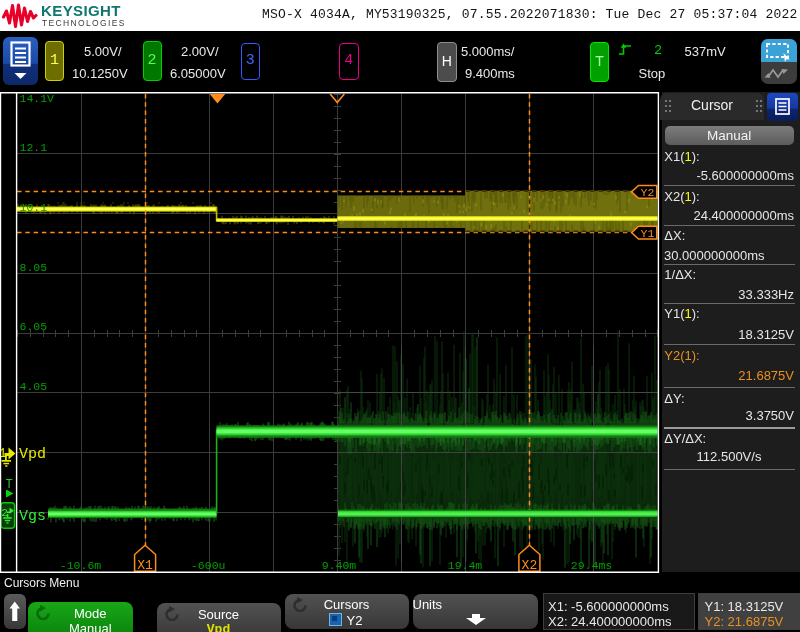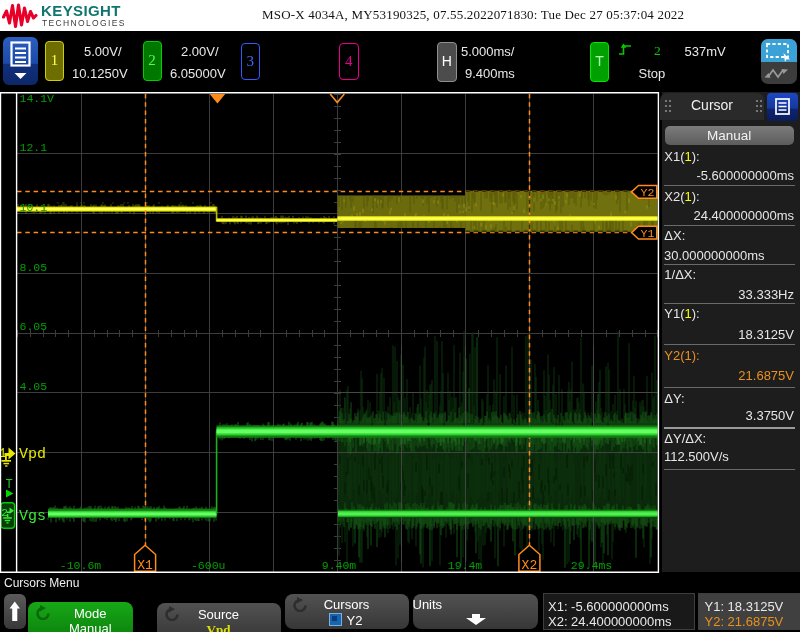--- a/index.html
+++ b/index.html
@@ -1,16 +1,16 @@
 <!DOCTYPE html>
 <html><head><meta charset="utf-8"><style>
 html,body{margin:0;padding:0;width:800px;height:632px;background:#000;overflow:hidden}
 body{font-family:"Liberation Sans",sans-serif;position:relative}
 .abs{position:absolute}
-.mono{font-family:Liberation Serif, serif}
+.mono{font-family:Liberation Mono, monospace}
 .wt{color:#e8e8e8}
 </style></head><body>
 
 <div class="abs" style="left:0;top:0;width:800px;height:31px;background:#fff">
   <svg class="abs" style="left:2px;top:2px" width="37" height="27" viewBox="0 0 37 27">
     <path d="M1.5 15 L4.5 9 L7.5 21 L10.5 3.5 L13.5 24.5 L16.5 3 L19.5 23 L22.5 6 L25.5 19.5 L28.5 9.5 L31.5 16 L34 13.5" fill="none" stroke="#e90029" stroke-width="3.1" stroke-linejoin="round" stroke-linecap="round"></path>
   </svg>
   <div class="abs" style="left:41px;top:2px;font-size:15px;font-weight:bold;color:#0f766e;letter-spacing:.4px">KEYSIGHT</div>
   <div class="abs" style="left:42px;top:18px;font-size:8.5px;color:#3c3c3c;letter-spacing:1.35px">TECHNOLOGIES</div>
   <div class="abs mono" style="left:262px;top:7px;font-size:13px;letter-spacing:0.19px;color:#141414;white-space:pre">MSO-X 4034A, MY53190325, 07.55.2022071830: Tue Dec 27 05:37:04 2022</div>
@@ -193,21 +193,21 @@
 <div class="abs" style="left:664.3px;top:305.7px;font-size:13px;color:#e6e6e6">Y1(<span style="color:#ffff00">1</span>):</div>
 <div class="abs" style="left:664px;top:326.5px;width:130px;text-align:right;font-size:13px;color:#e6e6e6">18.3125V</div>
 <div class="abs" style="left:663.5px;top:343.5px;width:131px;height:1px;background:#6a6a6a"></div>
 <div class="abs" style="left:664.3px;top:347.5px;font-size:13px;color:#e89020">Y2(<span style="color:#e89020">1</span>):</div>
 <div class="abs" style="left:664px;top:367.7px;width:130px;text-align:right;font-size:13px;color:#e89020">21.6875V</div>
 <div class="abs" style="left:663.5px;top:386.5px;width:131px;height:1px;background:#6a6a6a"></div>
 <div class="abs" style="left:664.3px;top:391.0px;font-size:13px;color:#e6e6e6">ΔY:</div>
 <div class="abs" style="left:664px;top:407.7px;width:130px;text-align:right;font-size:13px;color:#e6e6e6">3.3750V</div>
 <div class="abs" style="left:663.5px;top:427.0px;width:131px;height:2px;background:#9a9a9a"></div>
 <div class="abs" style="left:664.3px;top:431.0px;font-size:13px;color:#e6e6e6">ΔY/ΔX:</div>
-<div class="abs" style="left:664px;top:448.7px;width:130px;text-align:left;font-size:13px;color:#e6e6e6">112.500V/s</div>
+<div class="abs" style="left:664px;top:448.7px;width:130px;text-align:center;font-size:13px;color:#e6e6e6">112.500V/s</div>
 <div class="abs" style="left:663.5px;top:468.5px;width:131px;height:1px;background:#6a6a6a"></div>
 <div class="abs" style="left:0;top:574px;width:800px;height:58px;background:#000">
   <div class="abs wt" style="left:4px;top:2px;font-size:12px;color:#f0f0f0">Cursors Menu</div>
 
   <div class="abs" style="left:4px;top:19.5px;width:21.5px;height:35.5px;border-radius:6px;background:linear-gradient(#5a5a5a,#383838)">
     <svg width="21.5" height="35.5" viewBox="0 0 21.5 35.5">
         <path d="M10.75 7.5L16 14.5H13.3V27H8.2V14.5H5.5Z" fill="#fff"></path>
       </svg>
   </div>
 

